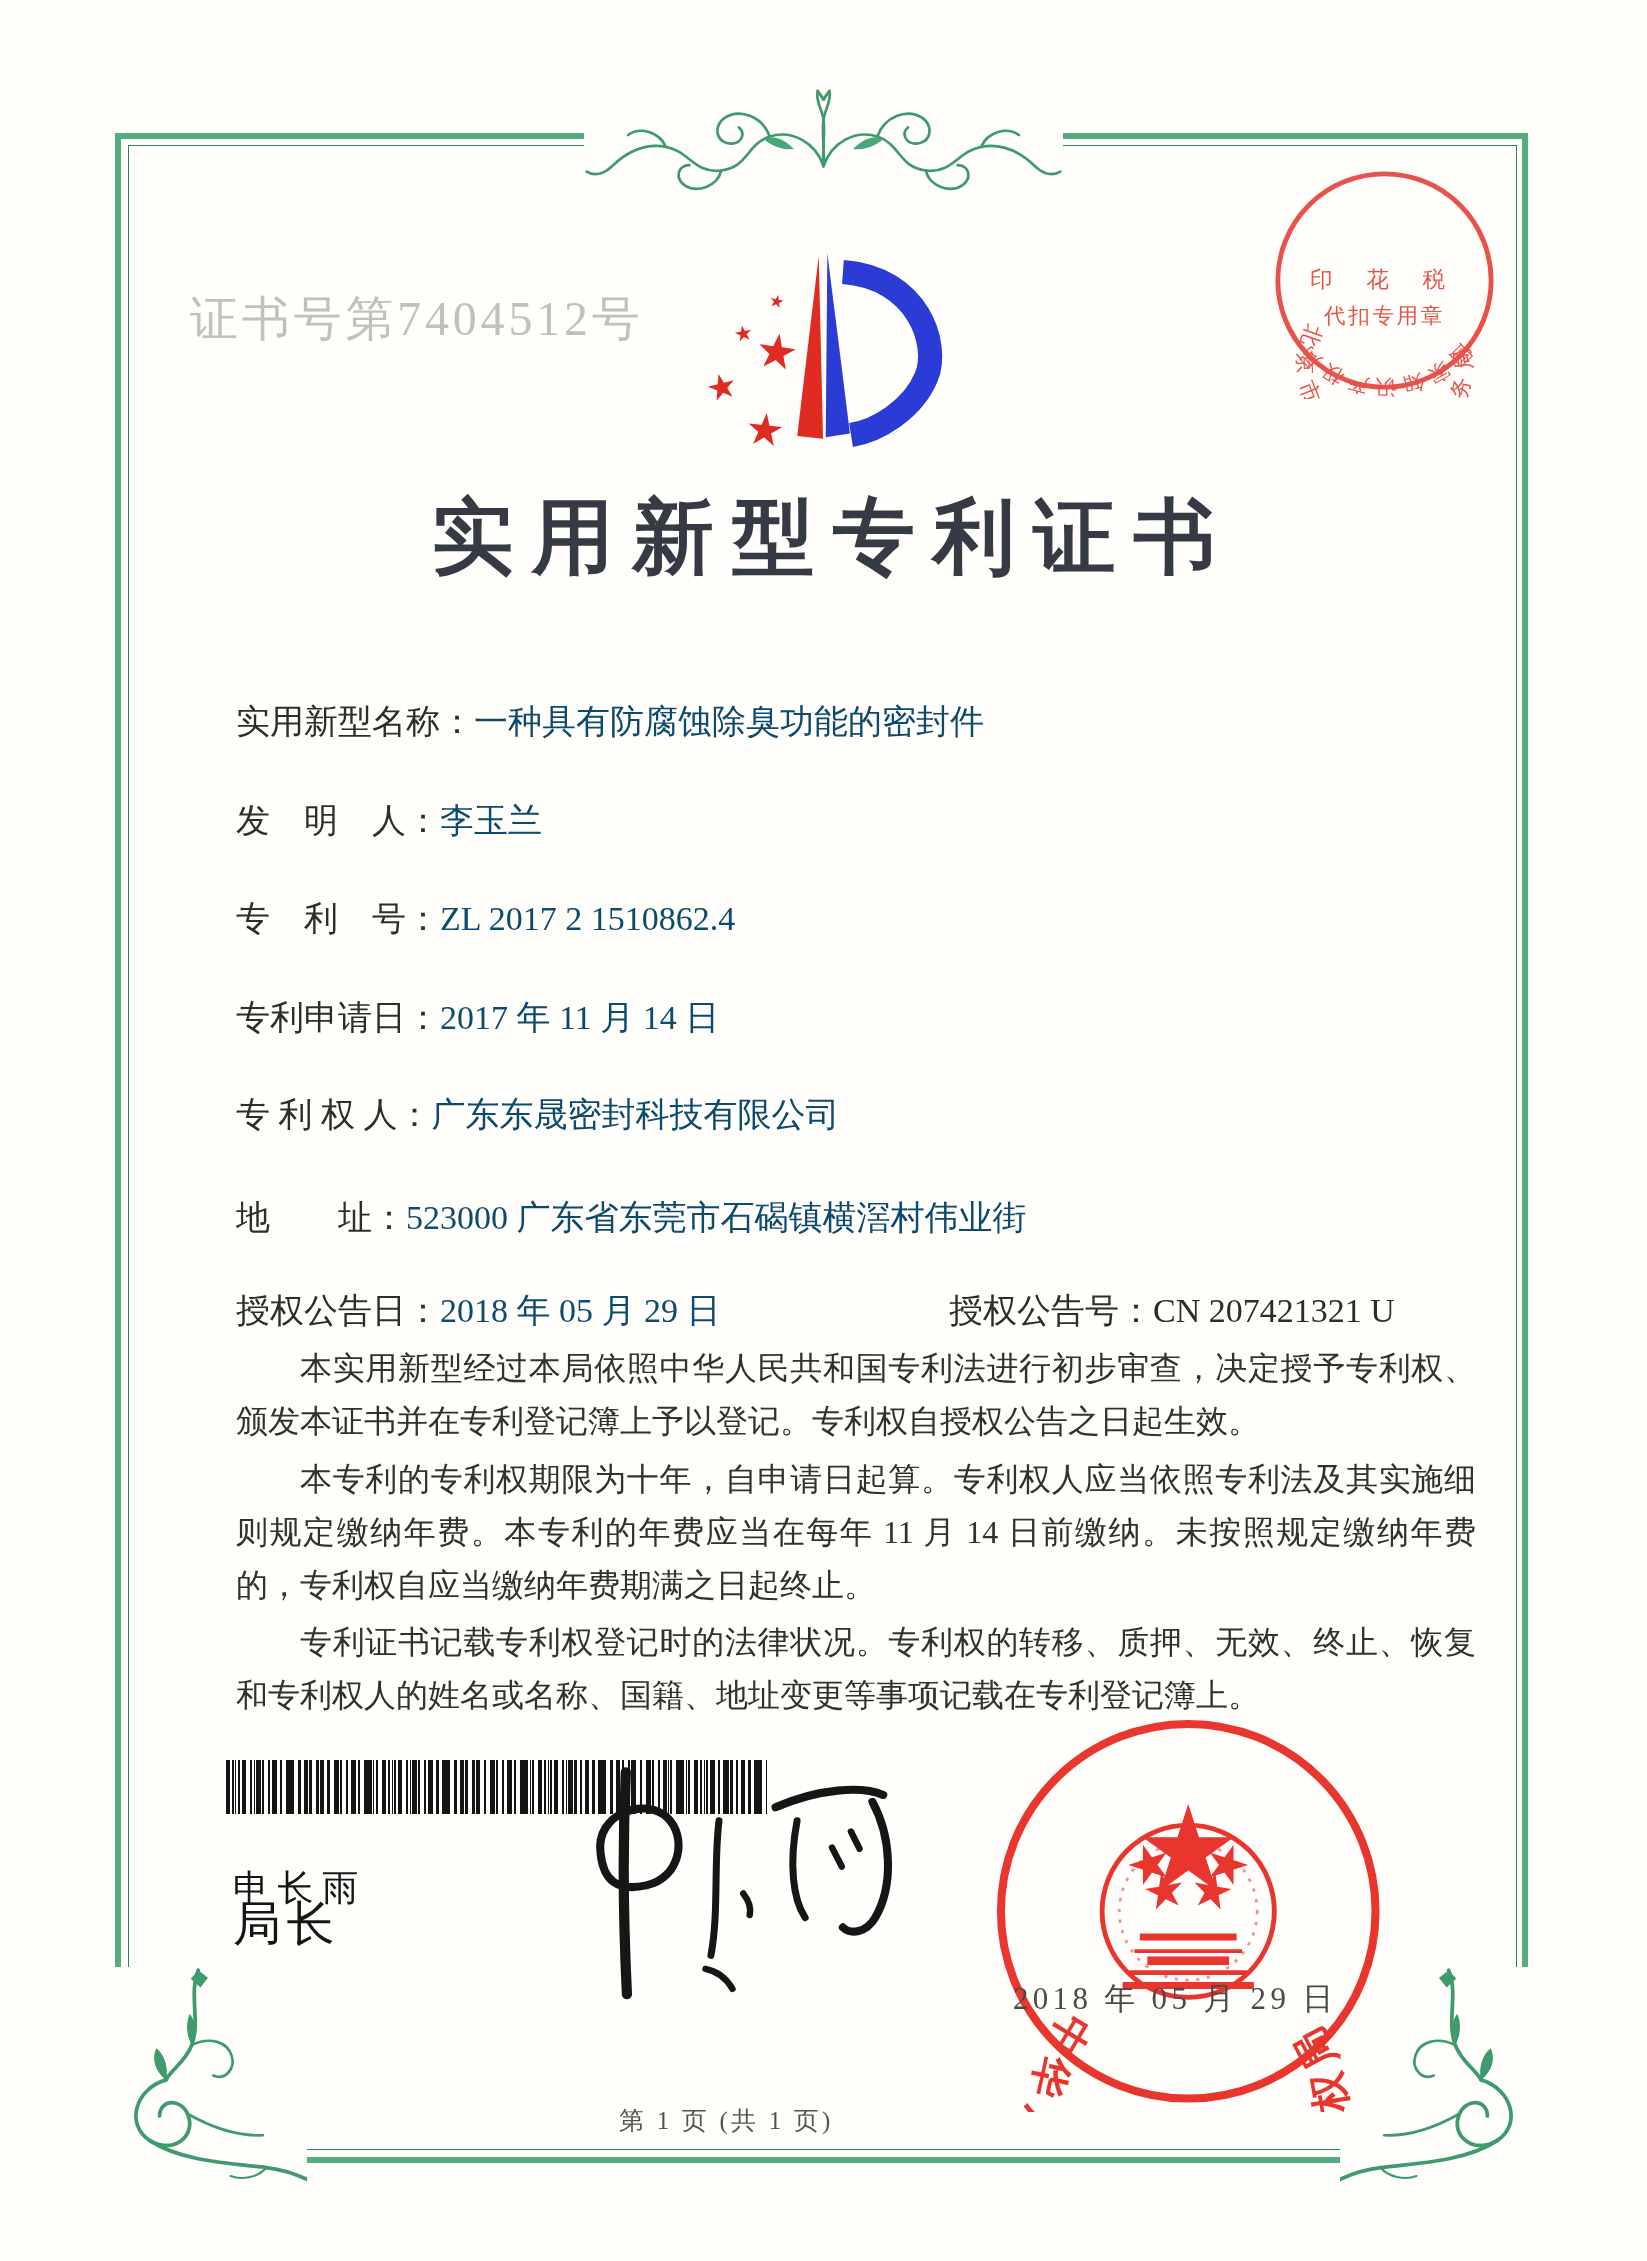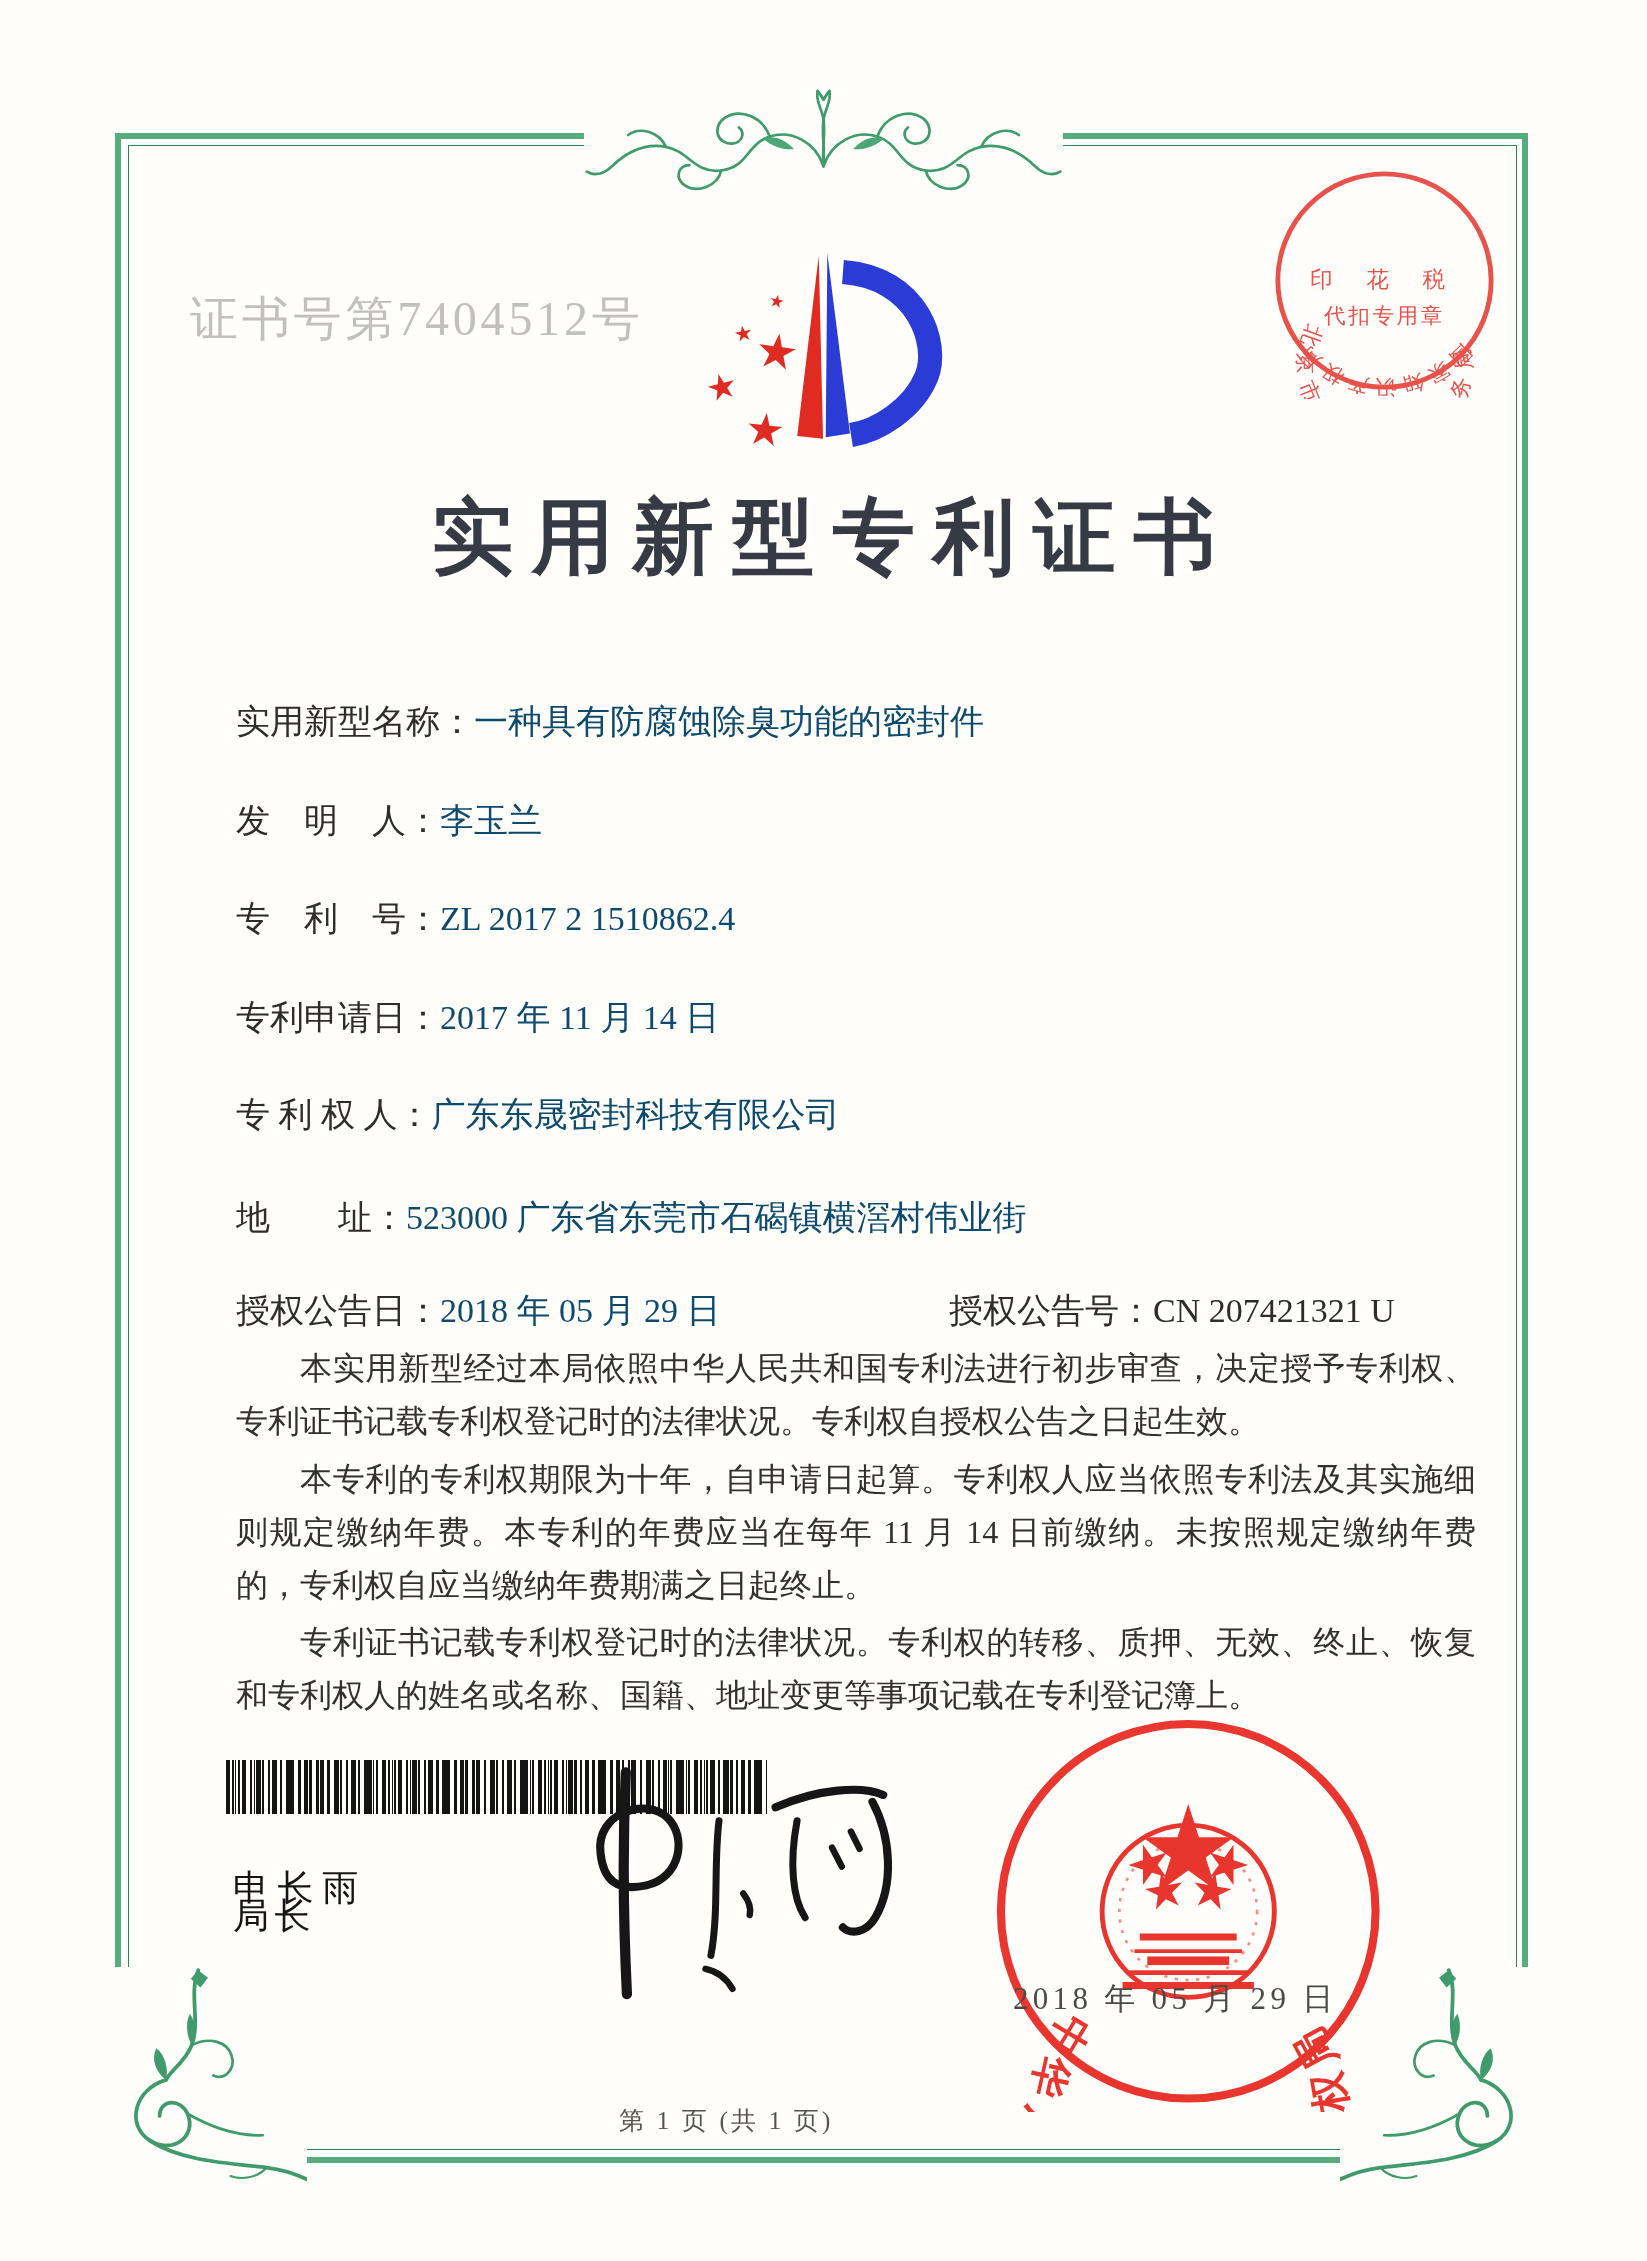--- a/index.html
+++ b/index.html
@@ -31,21 +31,21 @@
 
   .paras{left:236px;top:1342px;width:1240px;font-size:32px;line-height:1.66;text-align:justify;color:#33312c;}
   .paras p{margin:0 0 4.3px 0;text-indent:2em;}
 
   .barcode{left:226px;top:1760px;width:541px;height:54px;background-color:#fffefb;
     background-image:
       repeating-linear-gradient(90deg,#141414 0 2.2px,transparent 2.2px 6px),
       repeating-linear-gradient(90deg,#141414 0 3.8px,transparent 3.8px 15.6px),
       repeating-linear-gradient(90deg,#141414 0 1.1px,transparent 1.1px 9.2px);}
 
-  .director{left:233px;top:1892px;font-size:36px;letter-spacing:5.4px;color:#151515;
+  .director{left:233px;top:1892px;font-size:48px;letter-spacing:5.4px;color:#151515;
             font-family:"Liberation Sans","DejaVu Sans",sans-serif;font-weight:500;}
   .director-name{left:233px;top:1864px;font-size:36px;letter-spacing:8.6px;color:#151515;
             font-family:"Liberation Sans","DejaVu Sans",sans-serif;font-weight:500;}
 
   .seal-date{left:1013px;top:1978px;font-size:31px;letter-spacing:4.3px;color:#4b4a45;z-index:6;}
 
   .page-footer{left:619px;top:2104px;width:409px;text-align:left;font-size:25px;
                letter-spacing:3.2px;color:#55534c;}
 
   svg{display:block;}
@@ -136,21 +136,21 @@
     <span class="lab">地　　址：</span><span class="val">523000 广东省东莞市石碣镇横滘村伟业街</span>
   </div>
   <div class="abs row" id="r6">
     <span class="lab">授权公告日：</span><span class="val">2018 年 05 月 29 日</span>
   </div>
   <div class="abs row-right">
     <span class="lab">授权公告号：</span><span class="val">CN 207421321 U</span>
   </div>
 
   <div class="abs paras">
-    <p>本实用新型经过本局依照中华人民共和国专利法进行初步审查，决定授予专利权、专利证书记载专利权登记时的法律状况。专利权自授权公告之日起生效。</p>
+    <p>本实用新型经过本局依照中华人民共和国专利法进行初步审查，决定授予专利权、颁发本证书并在专利登记簿上予以登记。专利权自授权公告之日起生效。</p>
     <p>本专利的专利权期限为十年，自申请日起算。专利权人应当依照专利法及其实施细则规定缴纳年费。本专利的年费应当在每年 11 月 14 日前缴纳。未按照规定缴纳年费的，专利权自应当缴纳年费期满之日起终止。</p>
     <p>专利证书记载专利权登记时的法律状况。专利权的转移、质押、无效、终止、恢复和专利权人的姓名或名称、国籍、地址变更等事项记载在专利登记簿上。</p>
   </div>
 
   <div class="abs barcode z3"></div>
 
   <div class="abs director">局长</div>
   <div class="abs director-name">申长雨</div>
 
   <svg class="abs z4" style="left:474px;top:1756px" width="420" height="248" viewBox="0 0 780 460">

